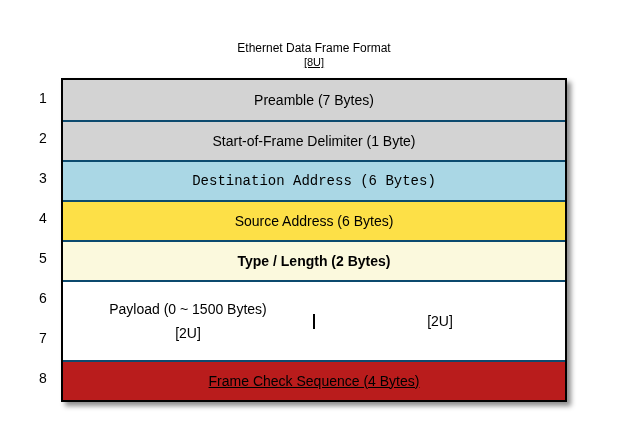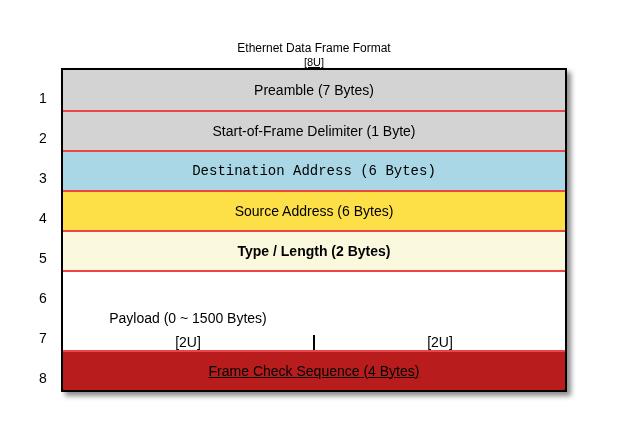--- a/index.html
+++ b/index.html
@@ -40,44 +40,44 @@
   }
   .unit-label {
     height: 40px;
     line-height: 40px;
     text-align: center;
     font-size: 14px;
   }
   .frame-table {
     position: absolute;
     left: 61px;
-    top: 68px;
+    top: 78px;
     width: 502px;
     border: 2px solid #000000;
     box-shadow: 4px 4px 5px rgba(0, 0, 0, 0.45);
     background: #ffffff;
   }
   .frow {
     box-sizing: border-box;
     height: 40px;
-    border-top: 2px solid #ef4444;
+    border-top: 2px solid #0c4a6e;
     display: flex;
     align-items: center;
     justify-content: center;
     font-size: 14px;
   }
   .frow:first-child {
     border-top: none;
   }
   .frow.h2 {
     height: 80px;
   }
   .frow.split {
     padding: 0;
-    align-items: flex-end;
+    align-items: center;
     justify-content: flex-start;
   }
   .split-cell {
     flex: 1 1 0;
     display: flex;
     flex-direction: column;
     align-items: center;
     justify-content: center;
     gap: 9px;
   }

